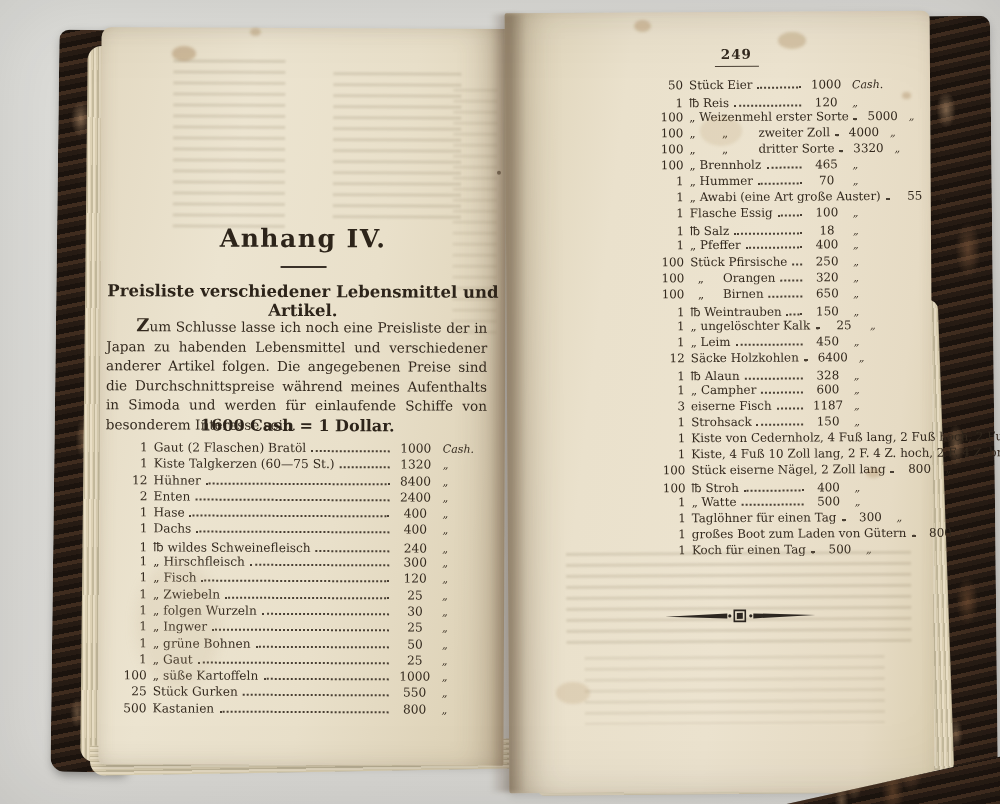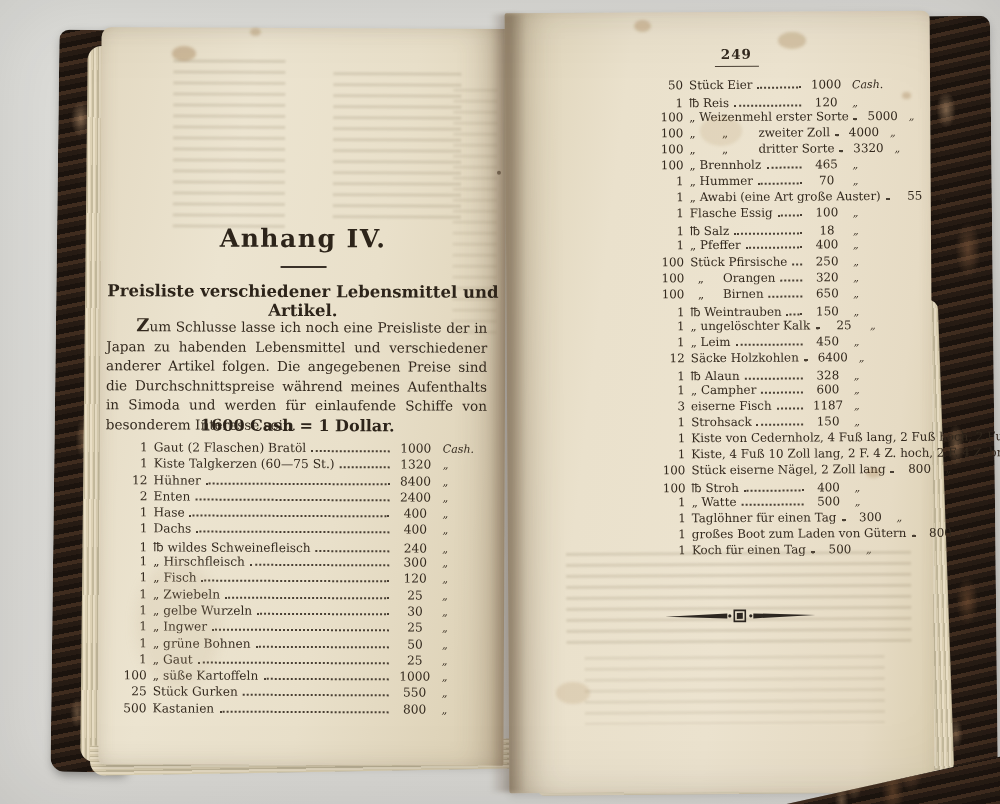--- a/index.html
+++ b/index.html
@@ -172,21 +172,21 @@
           </div>
           <div class="price-row">
             <span class="qty">1</span>
             <span class="lbl">„ Zwiebeln</span>
             <span class="dots"></span>
             <span class="val">25</span>
             <span class="unit">„</span>
           </div>
           <div class="price-row">
             <span class="qty">1</span>
-            <span class="lbl">„ gelbe Wurzeln</span>
+            <span class="lbl">„ folgen Wurzeln</span>
             <span class="dots"></span>
             <span class="val">30</span>
             <span class="unit">„</span>
           </div>
           <div class="price-row">
             <span class="qty">1</span>
             <span class="lbl">„ Ingwer</span>
             <span class="dots"></span>
             <span class="val">25</span>
             <span class="unit">„</span>

